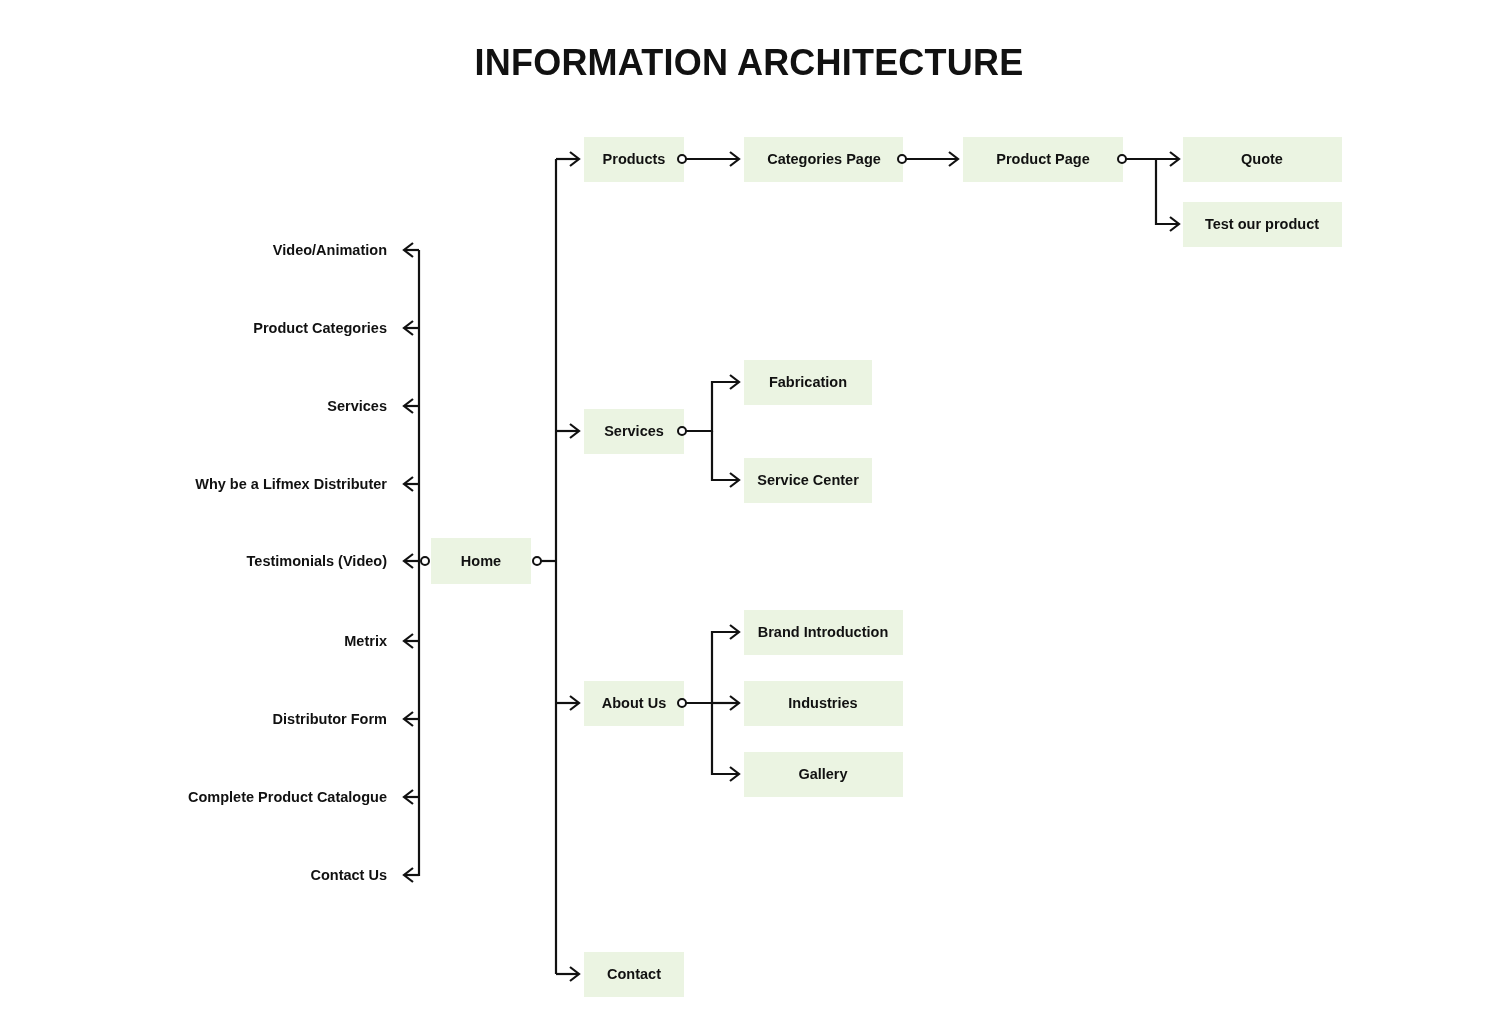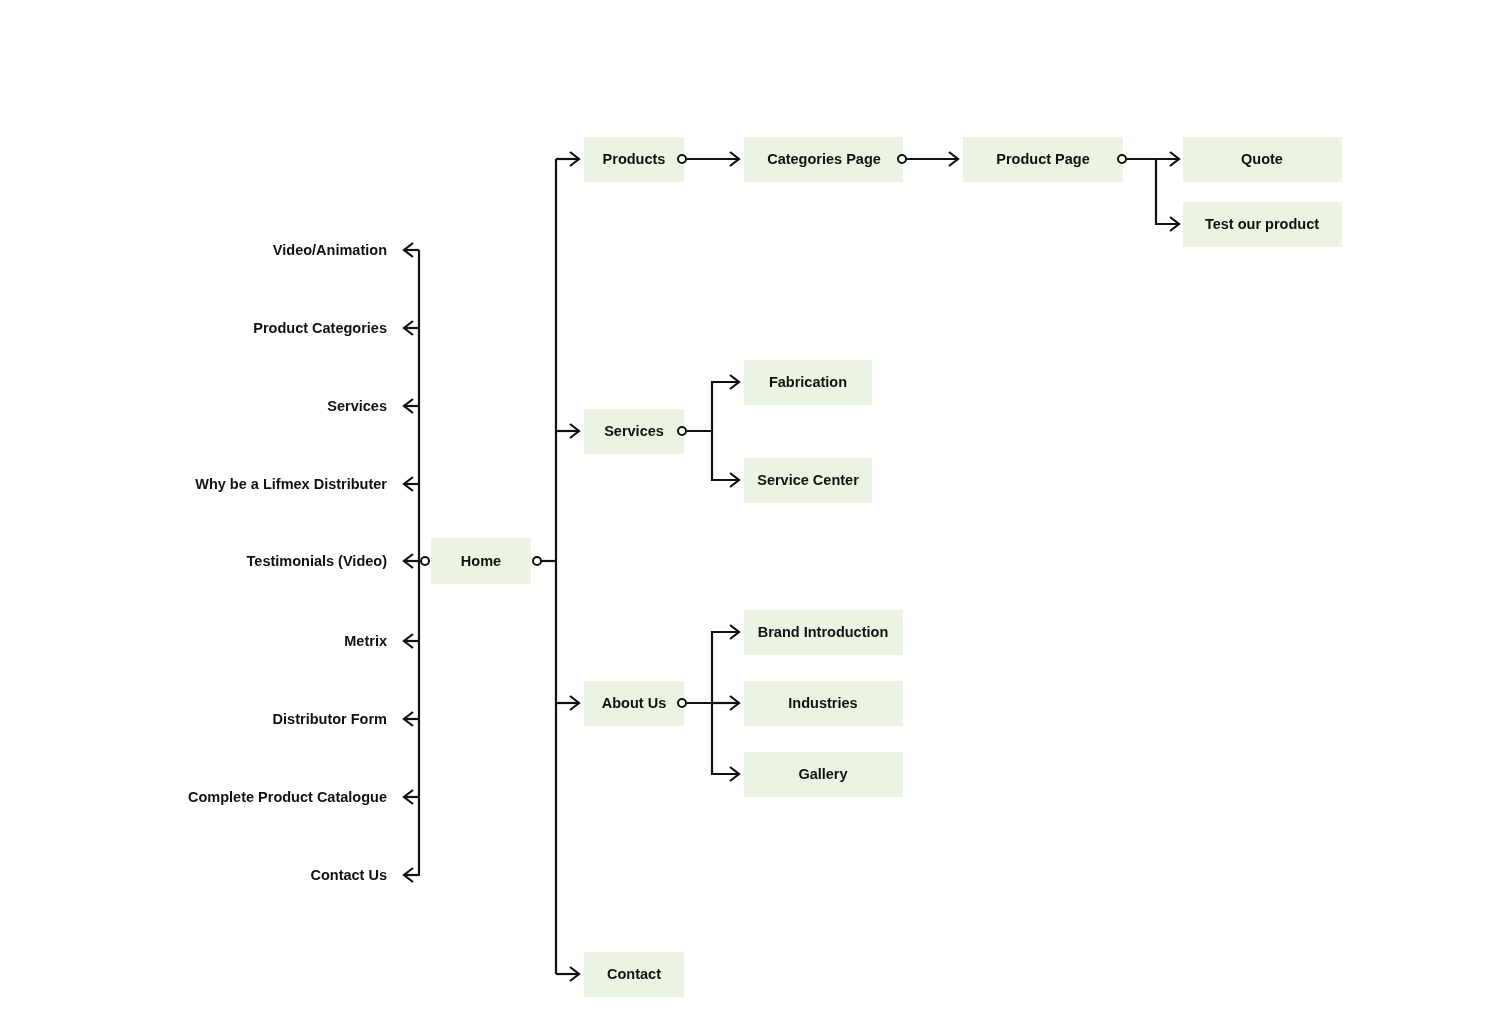--- a/index.html
+++ b/index.html
@@ -81,20 +81,21 @@
     fill: none;
     stroke-linecap: butt;
     stroke-linejoin: miter;
   }
 </style>
 </head>
 <body>
 
 <div id="diagram-root">
 
+  <div class="page-title">INFORMATION ARCHITECTURE</div>
 
   <svg class="diagram-canvas" viewBox="0 0 1498 1035">
 
     <g>
 
       <line class="conn-line" x1="419" y1="250" x2="419" y2="876"></line>
 
       <g>
         <line class="conn-line" x1="419" y1="250" x2="405" y2="250"></line>
         <polyline class="arrow-head" points="413,243 404,250 413,257"></polyline>

